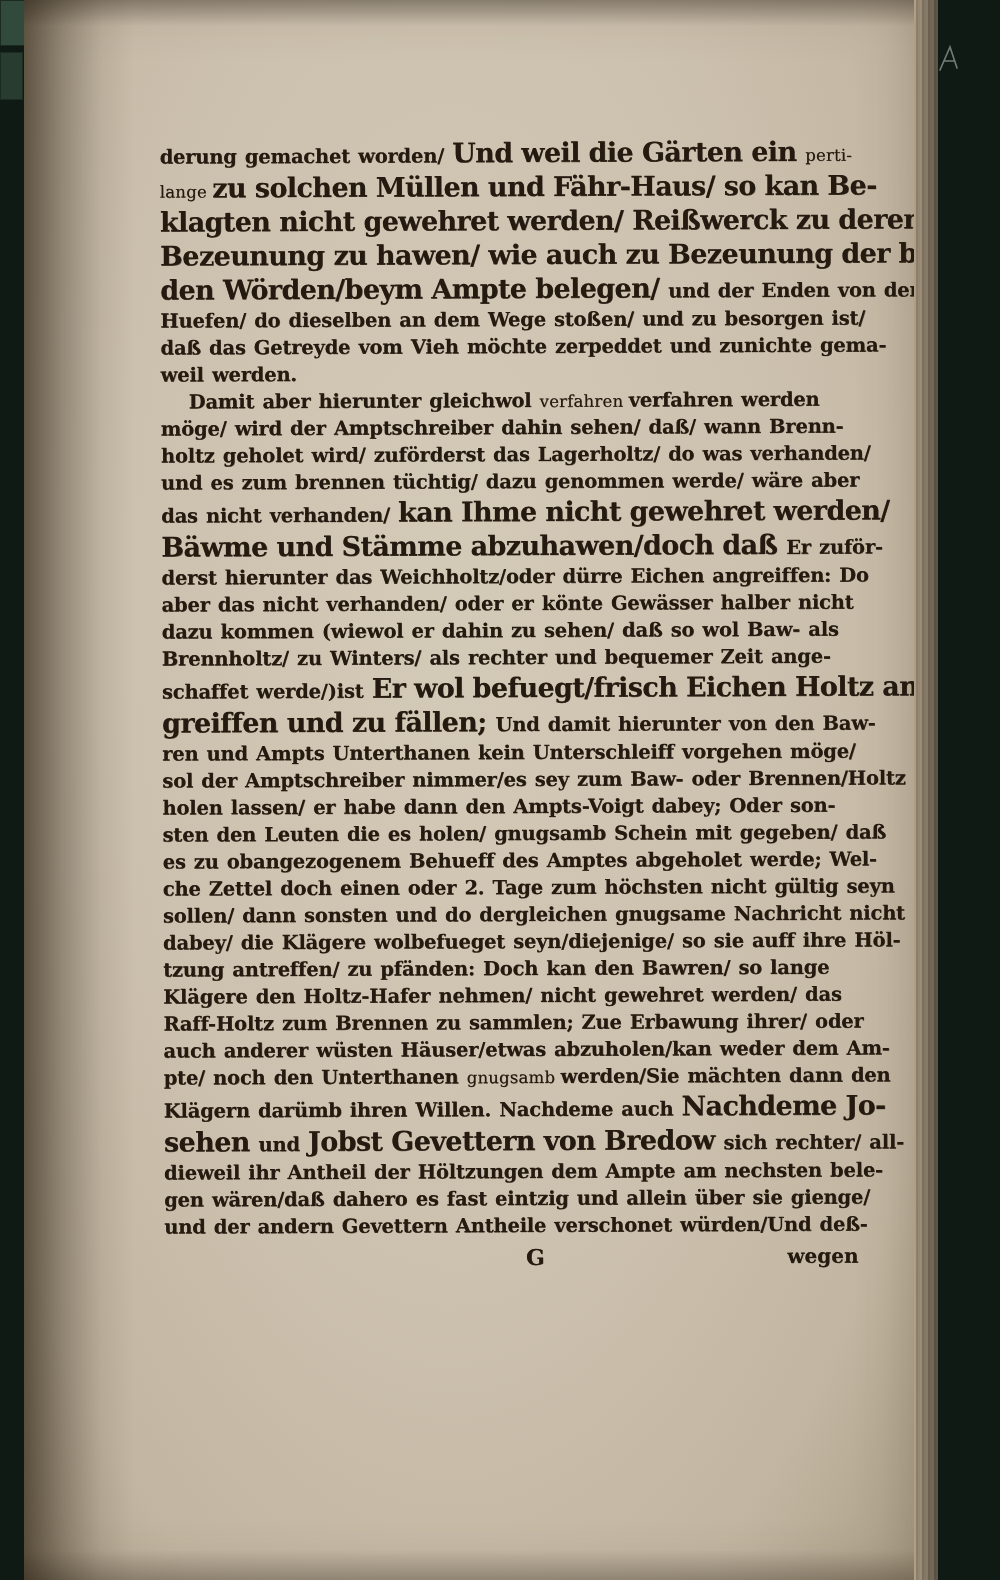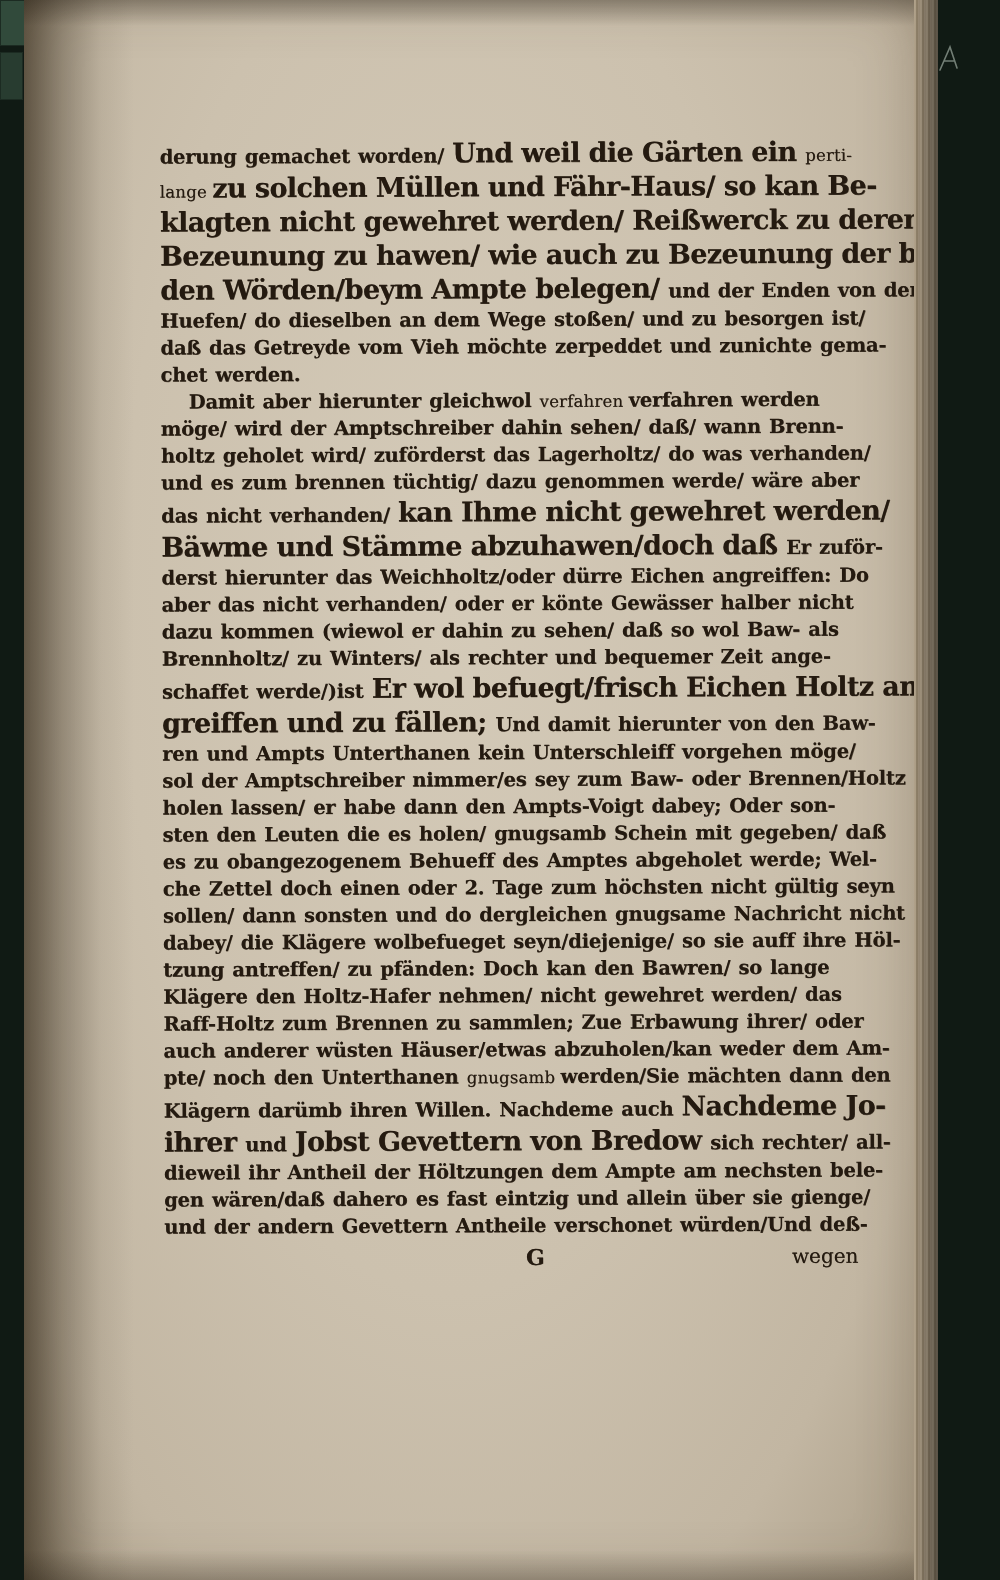--- a/index.html
+++ b/index.html
@@ -55,21 +55,21 @@
   .seg-s{font-size:19.5px;font-weight:700;letter-spacing:-0.2px;word-spacing:1.5px;}
   .seg-a{font-size:16.5px;font-weight:400;letter-spacing:0.2px;}
   .catchword-row{
     position:relative;height:32px;line-height:32px;margin-top:2px;
   }
   .signature-mark{
     position:absolute;left:50%;transform:translateX(-50%);
     font-size:22px;font-weight:700;
   }
   .catchword{
-    position:absolute;right:48px;font-size:20px;font-weight:400;
+    position:absolute;right:48px;font-size:20px;font-weight:700;
   }
 </style>
 </head>
 <body>
 
 <div id="cover-tab-1" class="cover-tab"></div>
 <div id="cover-tab-2" class="cover-tab"></div>
 
 <div class="page">
   <div class="gutter-shadow"></div>
@@ -78,21 +78,21 @@
 
   <div class="text-block">
     <div id="lines-container">
         <div class="row row-b"><span class="seg-s">derung gemachet worden/ </span><span class="seg-b">Und weil die Gärten ein </span><span class="seg-a">perti-</span></div>
         <div class="row row-b"><span class="seg-a">lange </span><span class="seg-b">zu solchen Müllen und Fähr-Haus/ so kan Be-</span></div>
         <div class="row row-b"><span class="seg-b">klagten nicht gewehret werden/ Reißwerck zu deren</span></div>
         <div class="row row-b"><span class="seg-b">Bezeunung zu hawen/ wie auch zu Bezeunung der bey-</span></div>
         <div class="row row-b"><span class="seg-b">den Wörden/beym Ampte belegen/ </span><span class="seg-s">und der Enden von den</span></div>
         <div class="row row-s"><span class="seg-s">Huefen/ do dieselben an dem Wege stoßen/ und zu besorgen ist/</span></div>
         <div class="row row-s"><span class="seg-s">daß das Getreyde vom Vieh möchte zerpeddet und zunichte gema-</span></div>
-        <div class="row row-s"><span class="seg-s">chet werden.</span></div>
+        <div class="row row-s"><span class="seg-s">weil werden.</span></div>
         <div class="row row-s indent"><span class="seg-s">Damit aber hierunter gleichwol </span><span class="seg-a">verfahren </span><span class="seg-s">verfahren werden</span></div>
         <div class="row row-s"><span class="seg-s">möge/ wird der Amptschreiber dahin sehen/ daß/ wann Brenn-</span></div>
         <div class="row row-s"><span class="seg-s">holtz geholet wird/ zuförderst das Lagerholtz/ do was verhanden/</span></div>
         <div class="row row-s"><span class="seg-s">und es zum brennen tüchtig/ dazu genommen werde/ wäre aber</span></div>
         <div class="row row-b"><span class="seg-s">das nicht verhanden/ </span><span class="seg-b">kan Ihme nicht gewehret werden/</span></div>
         <div class="row row-b"><span class="seg-b">Bäwme und Stämme abzuhawen/doch daß </span><span class="seg-s">Er zuför-</span></div>
         <div class="row row-s"><span class="seg-s">derst hierunter das Weichholtz/oder dürre Eichen angreiffen: Do</span></div>
         <div class="row row-s"><span class="seg-s">aber das nicht verhanden/ oder er könte Gewässer halber nicht</span></div>
         <div class="row row-s"><span class="seg-s">dazu kommen (wiewol er dahin zu sehen/ daß so wol Baw- als</span></div>
         <div class="row row-s"><span class="seg-s">Brennholtz/ zu Winters/ als rechter und bequemer Zeit ange-</span></div>
@@ -105,21 +105,21 @@
         <div class="row row-s"><span class="seg-s">es zu obangezogenem Behueff des Amptes abgeholet werde; Wel-</span></div>
         <div class="row row-s"><span class="seg-s">che Zettel doch einen oder 2. Tage zum höchsten nicht gültig seyn</span></div>
         <div class="row row-s"><span class="seg-s">sollen/ dann sonsten und do dergleichen gnugsame Nachricht nicht</span></div>
         <div class="row row-s"><span class="seg-s">dabey/ die Klägere wolbefueget seyn/diejenige/ so sie auff ihre Höl-</span></div>
         <div class="row row-s"><span class="seg-s">tzung antreffen/ zu pfänden: Doch kan den Bawren/ so lange</span></div>
         <div class="row row-s"><span class="seg-s">Klägere den Holtz-Hafer nehmen/ nicht gewehret werden/ das</span></div>
         <div class="row row-s"><span class="seg-s">Raff-Holtz zum Brennen zu sammlen; Zue Erbawung ihrer/ oder</span></div>
         <div class="row row-s"><span class="seg-s">auch anderer wüsten Häuser/etwas abzuholen/kan weder dem Am-</span></div>
         <div class="row row-s"><span class="seg-s">pte/ noch den Unterthanen </span><span class="seg-a">gnugsamb </span><span class="seg-s">werden/Sie mächten dann den</span></div>
         <div class="row row-b"><span class="seg-s">Klägern darümb ihren Willen. Nachdeme auch </span><span class="seg-b">Nachdeme Jo-</span></div>
-        <div class="row row-b"><span class="seg-b">ihrer </span><span class="seg-s">und </span><span class="seg-b">Jobst Gevettern von Bredow </span><span class="seg-s">sich rechter/ all-</span></div>
+        <div class="row row-b"><span class="seg-b">sehen </span><span class="seg-s">und </span><span class="seg-b">Jobst Gevettern von Bredow </span><span class="seg-s">sich rechter/ all-</span></div>
         <div class="row row-s"><span class="seg-s">dieweil ihr Antheil der Höltzungen dem Ampte am nechsten bele-</span></div>
         <div class="row row-s"><span class="seg-s">gen wären/daß dahero es fast eintzig und allein über sie gienge/</span></div>
         <div class="row row-s"><span class="seg-s">und der andern Gevettern Antheile verschonet würden/Und deß-</span></div>
       </div>
     <div class="catchword-row">
       <span class="signature-mark">G</span>
       <span class="catchword">wegen</span>
     </div>
   </div>
 </div>

